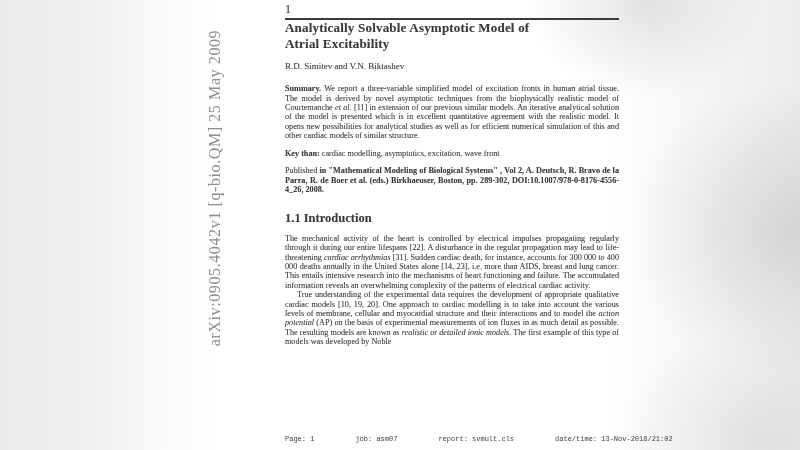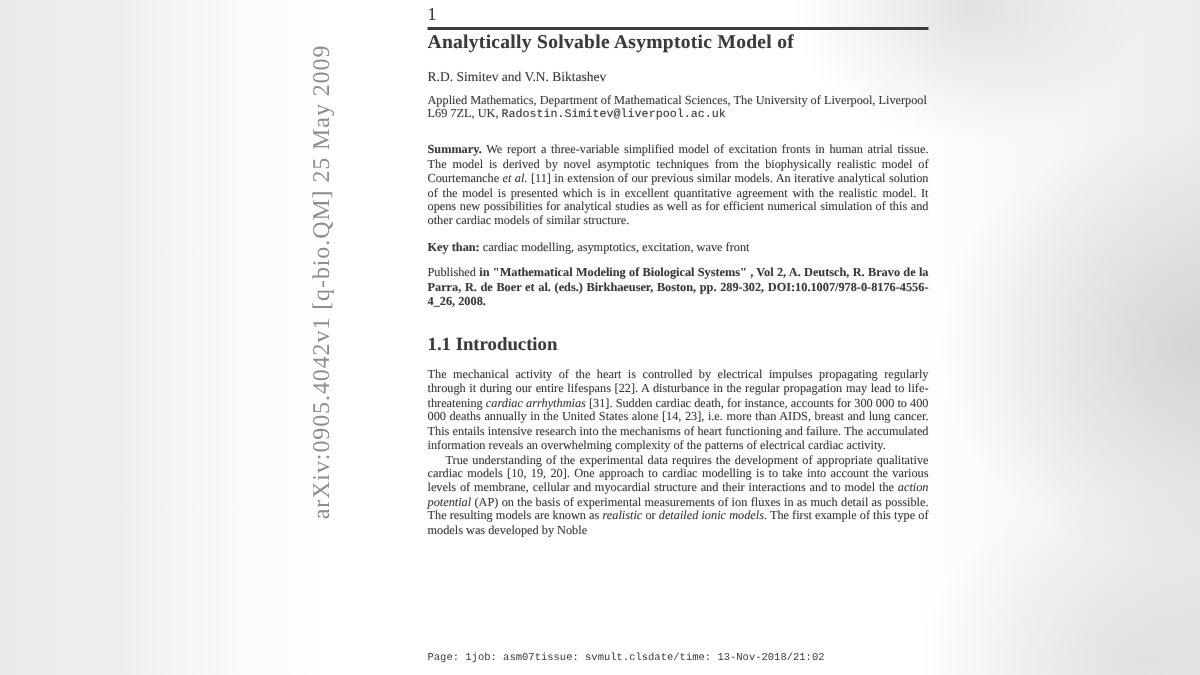--- a/index.html
+++ b/index.html
@@ -36,53 +36,53 @@
   .summary { margin-top:13px; }
   .keywords { margin-top:8px; text-align:left; }
   .published { margin-top:8px; line-height:9.6px; }
   .section-heading { margin-top:16px; font-size:12.5px; font-weight:bold; }
   .para-first { margin-top:8px; }
   .para-indent { text-indent:12px; }
   .footer {
     position:absolute; left:285px; top:435px; width:334px;
     display:flex; 
     font-family:"Liberation Mono", "DejaVu Sans Mono", monospace;
-    font-size:7px; color:#3b3b3b; white-space:nowrap;
+    font-size:7px; color:#3b3b3b; white-space:nowrap;gap:41px;
   }
 </style>
 </head>
 <body>
 
 <div class="arxiv-stamp">arXiv:0905.4042v1  [q-bio.QM]  25 May 2009</div>
 
 <div class="col">
 
   <div class="chapter">1</div>
   <div class="rule"></div>
 
   <h1 class="title">
       <span class="title-line">Analytically Solvable Asymptotic Model of</span>
+      <span class="title-line">Atrial Excitability</span>
     </h1>
 
   <div class="authors">R.D. Simitev and V.N. Biktashev</div>
 
-  <div class="affiliation"><span>Applied Mathematics, Department of Mathematical Sciences, The University of Liverpool, Liverpool L69 7ZL, UK, </span><span class="mono">Radostin.Simitev@liverpool.ac.uk</span></div>
 
   <p class="body-text summary"><b>Summary.</b><span> We report a three-variable simplified model of excitation fronts in human atrial tissue. The model is derived by novel asymptotic techniques from the biophysically realistic model of Courtemanche </span><i>et al.</i><span> [11] in extension of our previous similar models. An iterative analytical solution of the model is presented which is in excellent quantitative agreement with the realistic model. It opens new possibilities for analytical studies as well as for efficient numerical simulation of this and other cardiac models of similar structure.</span></p>
 
   <p class="body-text keywords"><b>Key than:</b><span> cardiac modelling, asymptotics, excitation, wave front</span></p>
 
   <p class="body-text published"><span>Published </span><b>in "Mathematical Modeling of Biological Systems" , Vol 2, A. Deutsch, R. Bravo de la Parra, R. de Boer et al. (eds.) Birkhaeuser, Boston, pp. 289-302, DOI:10.1007/978-0-8176-4556-4_26, 2008.</b></p>
 
   <h2 class="section-heading">1.1 Introduction</h2>
 
   <p class="body-text para-first"><span>The mechanical activity of the heart is controlled by electrical impulses propagating regularly through it during our entire lifespans [22]. A disturbance in the regular propagation may lead to life-threatening </span><i>cardiac arrhythmias</i><span> [31]. Sudden cardiac death, for instance, accounts for 300 000 to 400 000 deaths annually in the United States alone [14, 23], i.e. more than AIDS, breast and lung cancer. This entails intensive research into the mechanisms of heart functioning and failure. The accumulated information reveals an overwhelming complexity of the patterns of electrical cardiac activity.</span></p>
 
   <p class="body-text para-indent"><span>True understanding of the experimental data requires the development of appropriate qualitative cardiac models [10, 19, 20]. One approach to cardiac modelling is to take into account the various levels of membrane, cellular and myocardial structure and their interactions and to model the </span><i>action potential</i><span> (AP) on the basis of experimental measurements of ion fluxes in as much detail as possible. The resulting models are known as </span><i>realistic</i><span> or </span><i>detailed ionic models</i><span>. The first example of this type of models was developed by Noble</span></p>
 
 </div>
 
 <div class="footer">
   <span>Page: 1</span>
   <span>job: asm07</span>
-  <span>tissue: svmult.cls</span>
+  <span>report: svmult.cls</span>
   <span>date/time: 13-Nov-2018/21:02</span>
 </div>
 
 </body></html>

